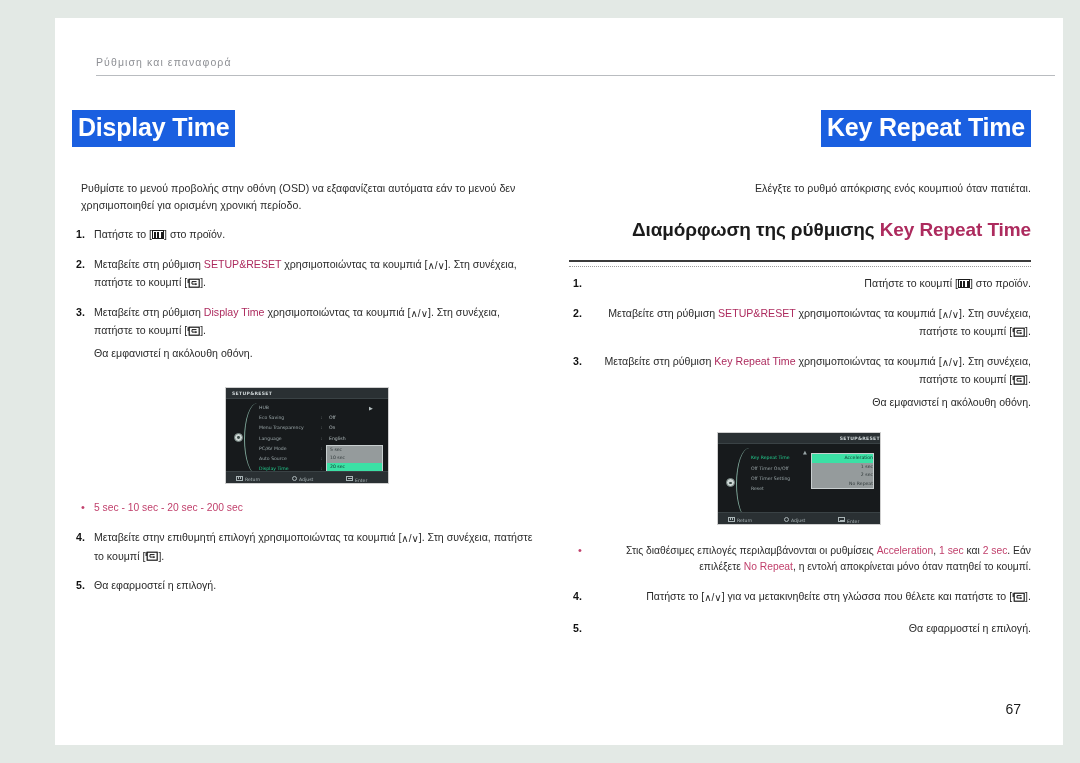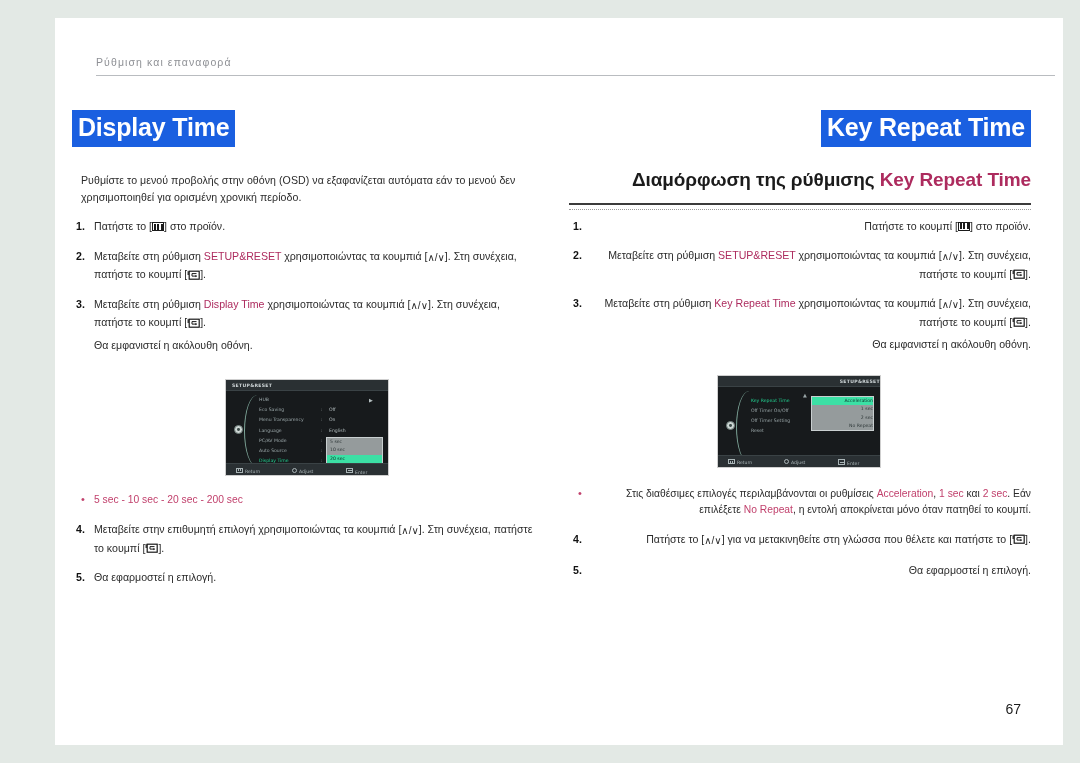--- a/index.html
+++ b/index.html
@@ -59,34 +59,34 @@
 
   
   .body {
     margin: 0;
     font-size: 10.6px;
     line-height: 16.5px;
     color: #2b2b2b;
     letter-spacing: 0.05px;
   }
   .pad-left { padding-left: 9px; }
-  .gap-a { margin-top: 25px; }
+  .gap-a { margin-top: 33px; }
   .gap-b { margin-top: 13px; }
 
   .mag { color: #ad2b5e; }
   .mag2 { color: #c1406c; }
 
   
   h2.sub {
     margin: 0;
     font-size: 19px;
     font-weight: bold;
     color: #1b1b1b;
     line-height: 1.15;
-    padding-bottom: 12px;
+    padding-bottom: 20px;
     border-bottom: 2px solid #3b3b3b;
     letter-spacing: -0.1px;
     width: 100%;
   }
   h2.sub .hl { color: #ad2b5e; }
   .subwrap { position: relative; }
   .subwrap::after {
     content: "";
     position: absolute;
     left: 0; right: 0; bottom: -5px;
@@ -380,20 +380,21 @@
         <li>
           <span class="num">5.</span><span>Θα εφαρμοστεί η επιλογή.</span>
         </li>
       </ol>
     </div>
 
     <div class="col col-right">
 
       <h1 class="title">Key Repeat Time</h1>
 
+      <p class="body pad-left gap-a">Ελέγξτε το ρυθμό απόκρισης ενός κουμπιού όταν πατιέται.</p>
 
       <div class="subwrap" style="margin-top:22px;">
         <h2 class="sub"><span>Διαμόρφωση της ρύθμισης </span><span class="hl">Key Repeat Time</span></h2>
       </div>
 
       <ol class="steps" style="margin-top:8px;">
         <li>
           <span class="num">1.</span><span>Πατήστε το κουμπί [</span><span class="menu-glyph"><i></i><i></i><i></i></span><span>] στο προϊόν.</span>
         </li>
         <li>

